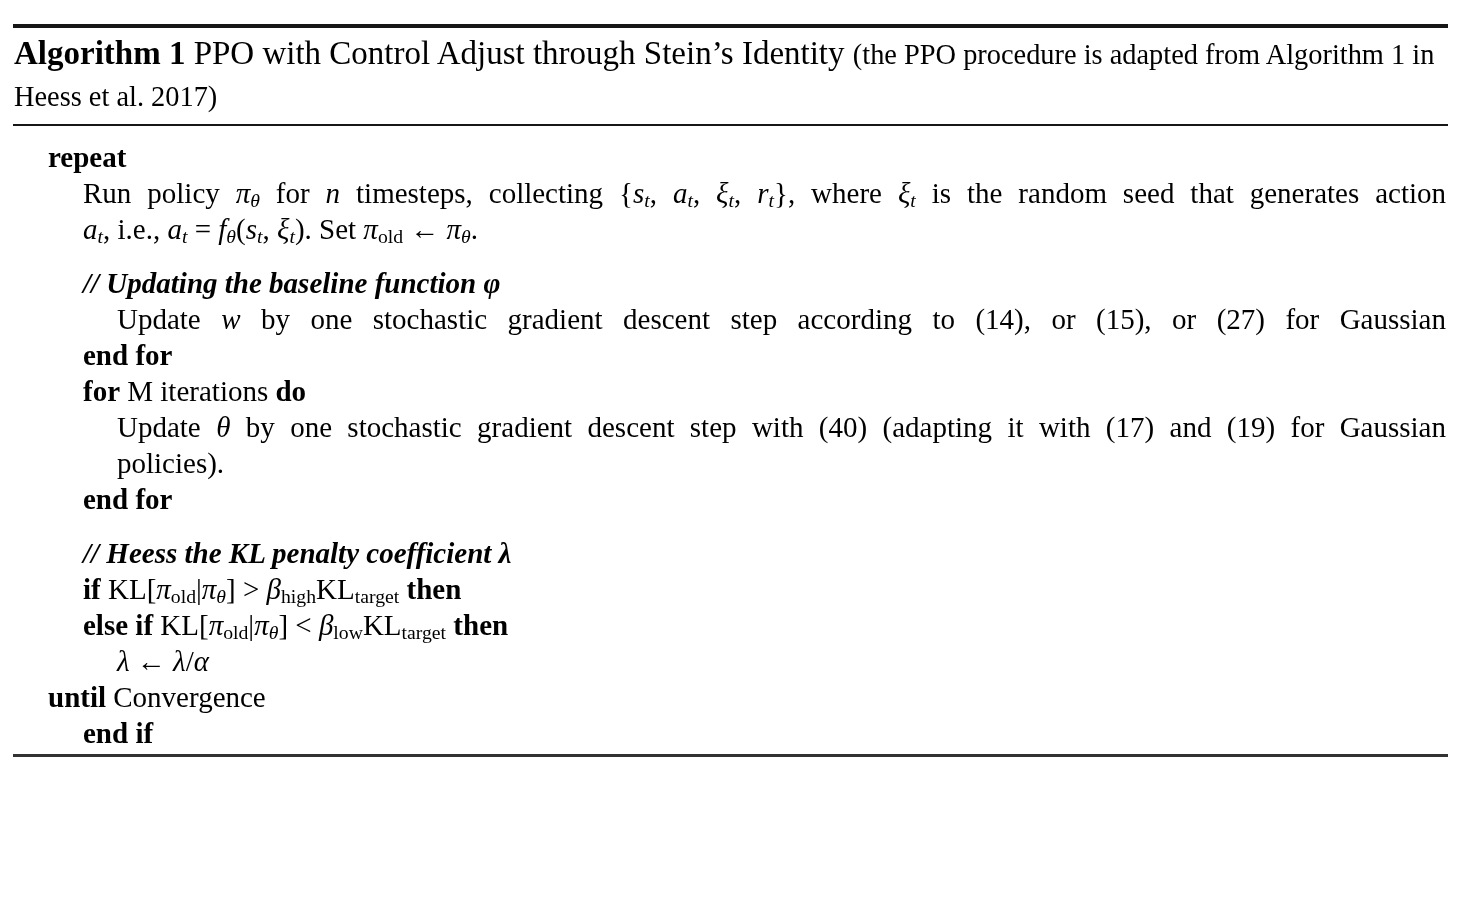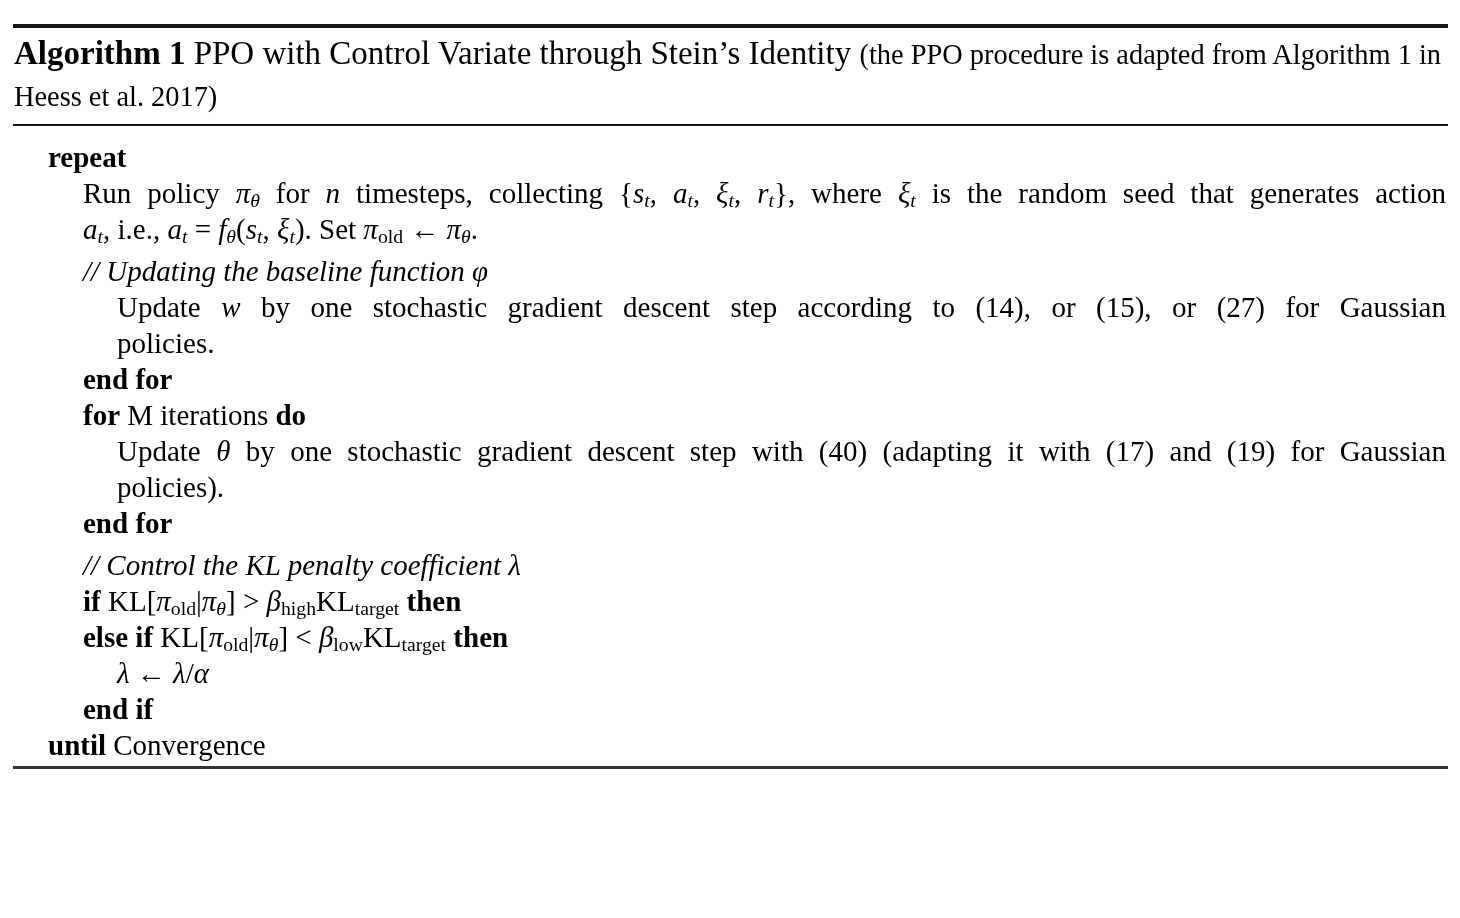--- a/index.html
+++ b/index.html
@@ -39,49 +39,48 @@
   }
   .line {
     font-size: 29px;
     line-height: 36px;
     padding-right: 2px;
     white-space: normal;
   }
   .ind-0 { padding-left: 35px; }
   .ind-1 { padding-left: 70px; }
   .ind-2 { padding-left: 104px; }
-  .gap   { margin-top: 6px; }
+  .gap   { margin-top: 18px; font-weight: bold; }
   .just  { text-align: justify; text-align-last: justify; }
   .s-n  { }
   .s-b  { font-weight: bold; }
   .s-i  { font-style: italic; }
   .s-m  { font-style: italic; }
   .s-sub  { font-size: 0.68em; vertical-align: -0.22em; line-height: 0; }
   .s-msub { font-size: 0.68em; vertical-align: -0.22em; line-height: 0; font-style: italic; }
   .s-small { font-size: 0.86em; }
 </style>
 </head>
 <body>
 
 <div class="algo-box">
   <div class="rule-top"></div>
-  <div class="algo-title"><span class="s-b">Algorithm 1</span><span class="s-n"> PPO with Control Variate through Stein’s Identity </span><span class="s-small">(the PPO procedure is adapted from Algorithm 1 in Heess et al. 2017)</span></div>
+  <div class="algo-title"><span class="s-b">Algorithm 1</span><span class="s-n"> PPO with Control Adjust through Stein’s Identity </span><span class="s-small">(the PPO procedure is adapted from Algorithm 1 in Heess et al. 2017)</span></div>
   <div class="algo-body">
       <div class="line ind-0"><span class="s-b">repeat</span></div>
       <div class="line ind-1 just"><span class="s-n">Run policy </span><span class="s-m">π</span><span class="s-msub">θ</span><span class="s-n"> for </span><span class="s-m">n</span><span class="s-n"> timesteps, collecting </span><span class="s-n">{</span><span class="s-m">s</span><span class="s-msub">t</span><span class="s-n">, </span><span class="s-m">a</span><span class="s-msub">t</span><span class="s-n">, </span><span class="s-m">ξ</span><span class="s-msub">t</span><span class="s-n">, </span><span class="s-m">r</span><span class="s-msub">t</span><span class="s-n">}, where </span><span class="s-m">ξ</span><span class="s-msub">t</span><span class="s-n"> is the random seed that generates action</span></div>
       <div class="line ind-1"><span class="s-m">a</span><span class="s-msub">t</span><span class="s-n">, i.e., </span><span class="s-m">a</span><span class="s-msub">t</span><span class="s-n"> = </span><span class="s-m">f</span><span class="s-msub">θ</span><span class="s-n">(</span><span class="s-m">s</span><span class="s-msub">t</span><span class="s-n">, </span><span class="s-m">ξ</span><span class="s-msub">t</span><span class="s-n">). Set </span><span class="s-m">π</span><span class="s-sub">old</span><span class="s-n"> ← </span><span class="s-m">π</span><span class="s-msub">θ</span><span class="s-n">.</span></div>
       <div class="line ind-1 gap"><span class="s-i">// Updating the baseline function </span><span class="s-m">φ</span></div>
       <div class="line ind-2 just"><span class="s-n">Update </span><span class="s-m">w</span><span class="s-n"> by one stochastic gradient descent step according to (14), or (15), or (27) for Gaussian</span></div>
-      <div class="line ind-2"><span class="s-n">policies.</span></div>
       <div class="line ind-1"><span class="s-b">end for</span></div>
       <div class="line ind-1"><span class="s-b">for</span><span class="s-n"> M iterations </span><span class="s-b">do</span></div>
       <div class="line ind-2 just"><span class="s-n">Update </span><span class="s-m">θ</span><span class="s-n"> by one stochastic gradient descent step with (40) (adapting it with (17) and (19) for Gaussian</span></div>
       <div class="line ind-2"><span class="s-n">policies).</span></div>
       <div class="line ind-1"><span class="s-b">end for</span></div>
-      <div class="line ind-1 gap"><span class="s-i">// Control the KL penalty coefficient </span><span class="s-m">λ</span></div>
+      <div class="line ind-1 gap"><span class="s-i">// Heess the KL penalty coefficient </span><span class="s-m">λ</span></div>
       <div class="line ind-1"><span class="s-b">if</span><span class="s-n"> KL[</span><span class="s-m">π</span><span class="s-sub">old</span><span class="s-n">|</span><span class="s-m">π</span><span class="s-msub">θ</span><span class="s-n">] &gt; </span><span class="s-m">β</span><span class="s-sub">high</span><span class="s-n">KL</span><span class="s-sub">target</span><span class="s-n"> </span><span class="s-b">then</span></div>
       <div class="line ind-1"><span class="s-b">else if</span><span class="s-n"> KL[</span><span class="s-m">π</span><span class="s-sub">old</span><span class="s-n">|</span><span class="s-m">π</span><span class="s-msub">θ</span><span class="s-n">] &lt; </span><span class="s-m">β</span><span class="s-sub">low</span><span class="s-n">KL</span><span class="s-sub">target</span><span class="s-n"> </span><span class="s-b">then</span></div>
       <div class="line ind-2"><span class="s-m">λ</span><span class="s-n"> ← </span><span class="s-m">λ</span><span class="s-n">/</span><span class="s-m">α</span></div>
+      <div class="line ind-0"><span class="s-b">until</span><span class="s-n"> Convergence</span></div>
       <div class="line ind-1"><span class="s-b">end if</span></div>
-      <div class="line ind-0"><span class="s-b">until</span><span class="s-n"> Convergence</span></div>
     </div>
   <div class="rule-bottom"></div>
 </div>
 
 </body></html>

